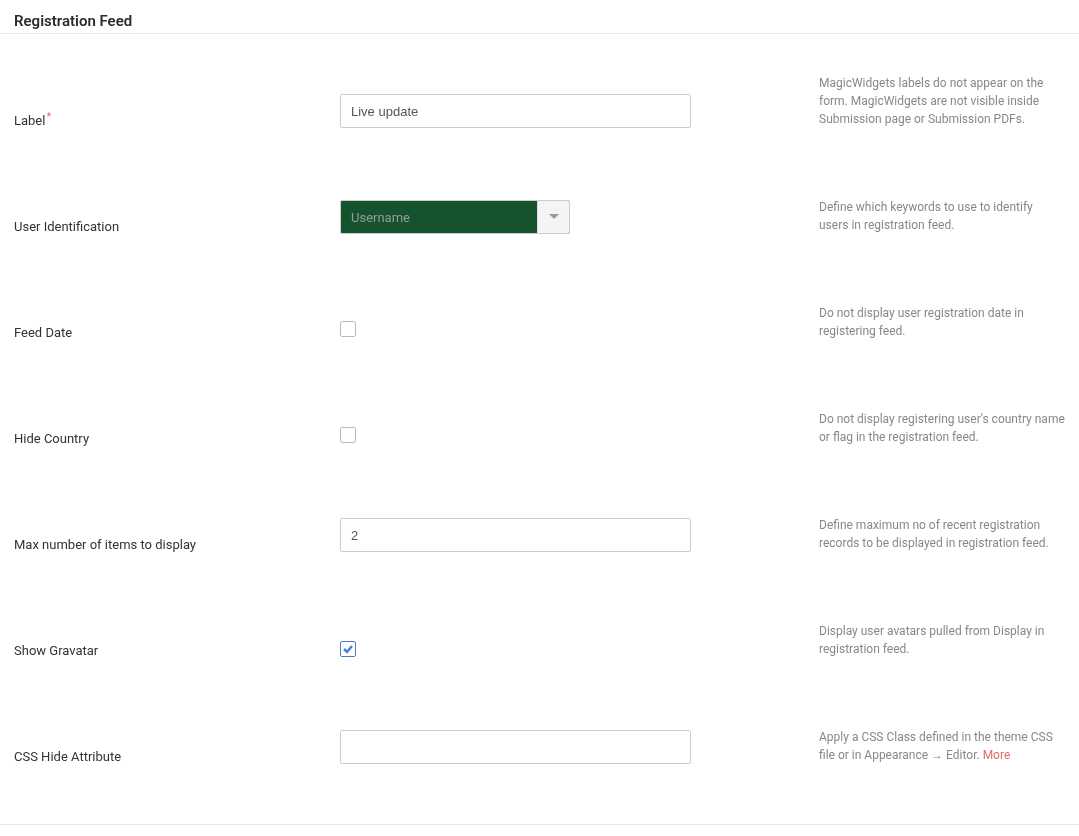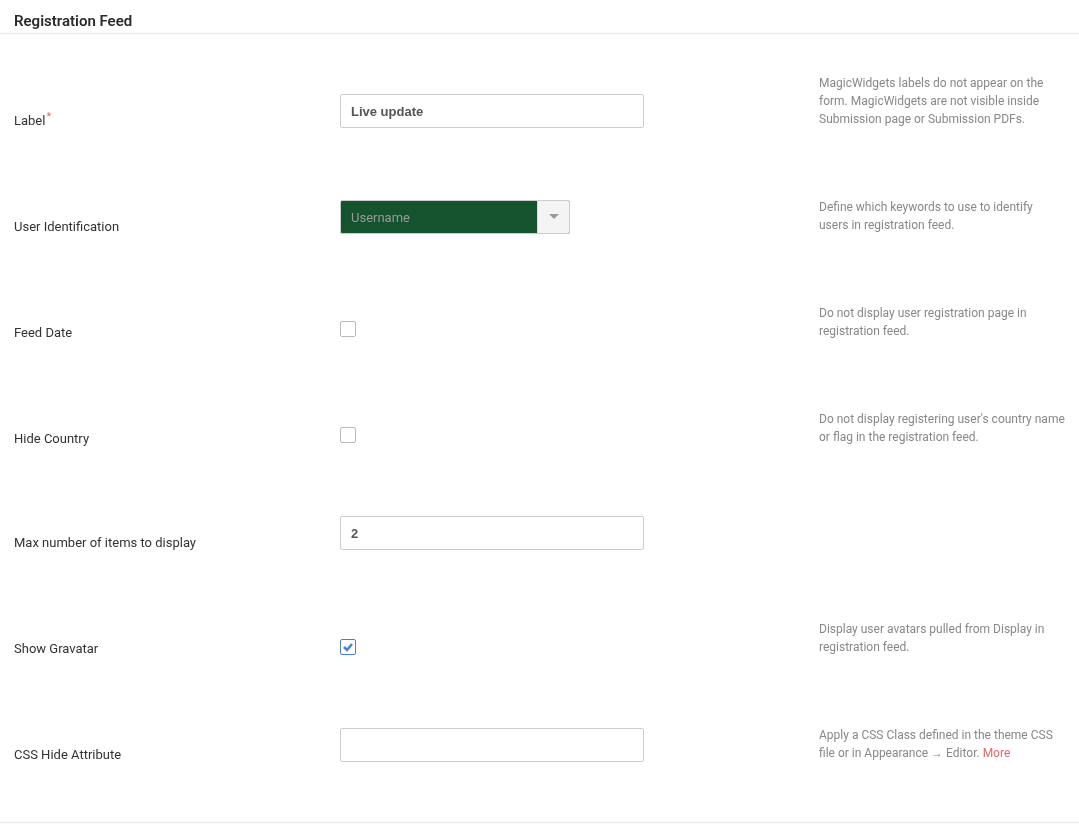--- a/index.html
+++ b/index.html
@@ -50,29 +50,28 @@
     color: #888;
     line-height: 1.5;
     padding-left: 14px;
   }
   .col-help a {
     color: #e06a6a;
     text-decoration: none;
     font-size: 12px;
   }
   input[type="text"] {
-    width: 304px;
+    width: 351px;
     height: 34px;
     border: 1px solid #ccc;
     border-radius: 2px;
     padding: 0 10px;
     font-size: 13px;
     color: #555;
     outline: none;
-    font-weight: bold;
   }
   .select-wrap {
     display: inline-flex;
     align-items: center;
     width: 230px;
     height: 34px;
     border: 1px solid #ccc;
     border-radius: 2px;
     background: #14532d;
     overflow: hidden;
@@ -155,38 +154,39 @@
     <div class="col-help">Define which keywords to use to identify users in registration feed.</div>
   </div>
 
   <div class="row">
     <div class="col-label">Feed Date</div>
     <div class="col-control">
       <div class="checkbox">
         
       </div>
     </div>
-    <div class="col-help">Do not display user registration page in registration feed.</div>
+    <div class="col-help">Do not display user registration date in registering feed.</div>
   </div>
 
   <div class="row">
     <div class="col-label">Hide Country</div>
     <div class="col-control">
       <div class="checkbox">
         
       </div>
     </div>
     <div class="col-help">Do not display registering user's country name or flag in the registration feed.</div>
   </div>
 
   <div class="row">
     <div class="col-label">Max number of items to display</div>
     <div class="col-control">
       <input type="text" value="2" style="">
     </div>
+    <div class="col-help">Define maximum no of recent registration records to be displayed in registration feed.</div>
   </div>
 
   <div class="row">
     <div class="col-label">Show Gravatar</div>
     <div class="col-control">
       <div class="checkbox checked">
         <svg viewBox="0 0 12 12">
             <polyline points="2,6 5,9 10,3"></polyline>
           </svg>
       </div>

